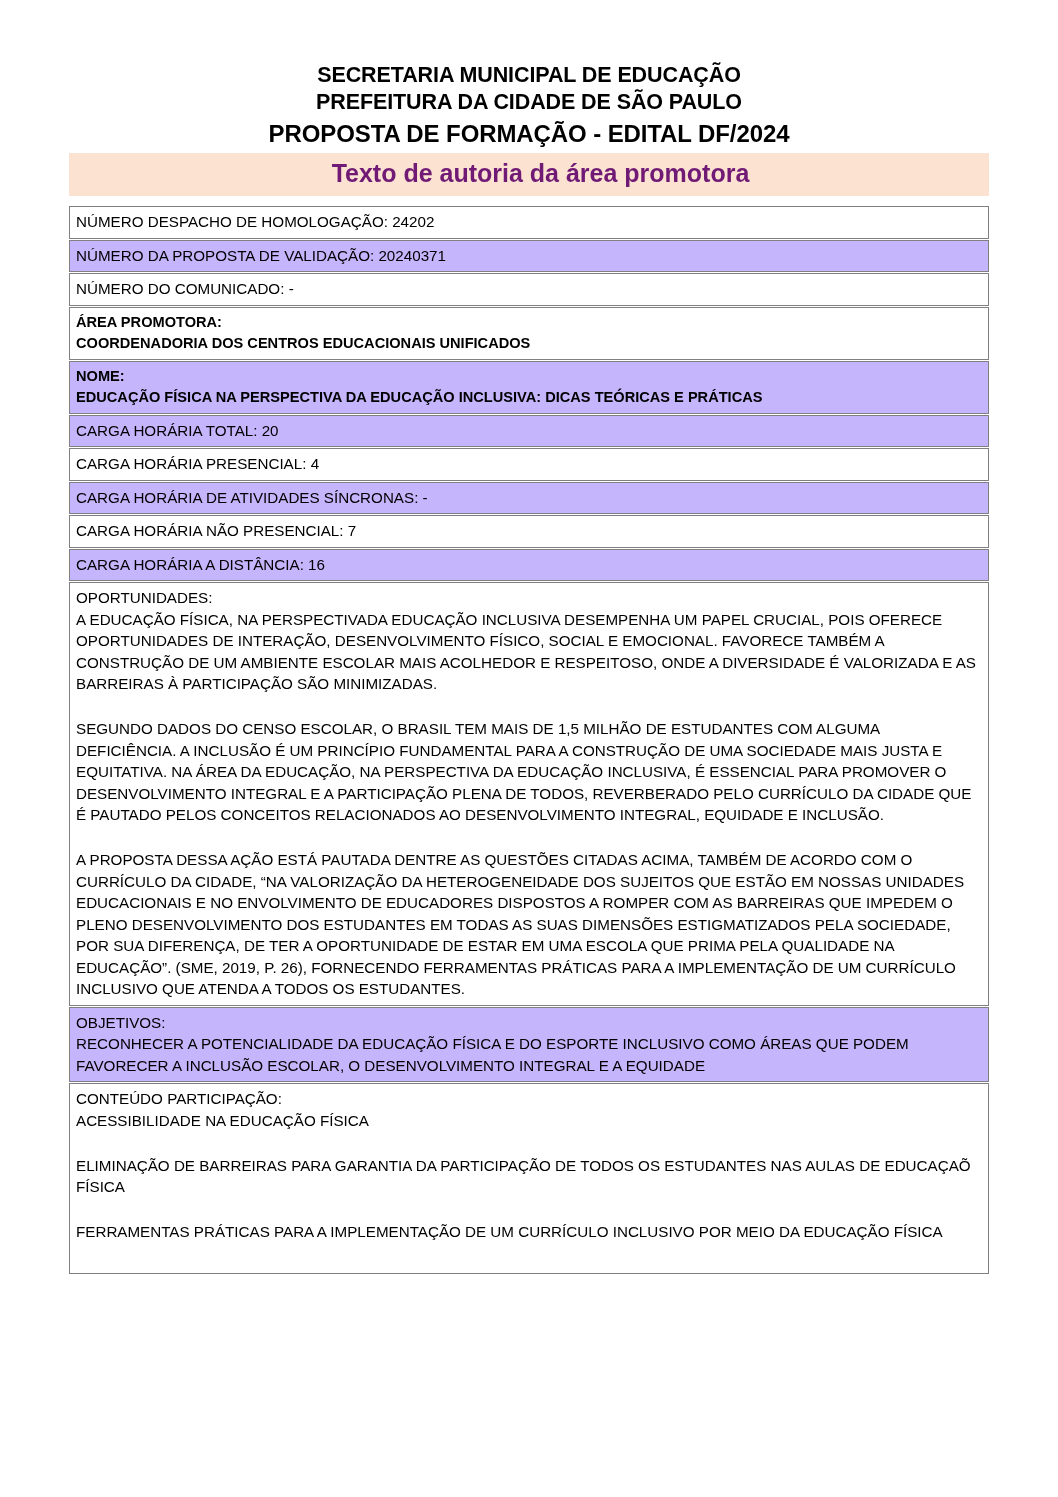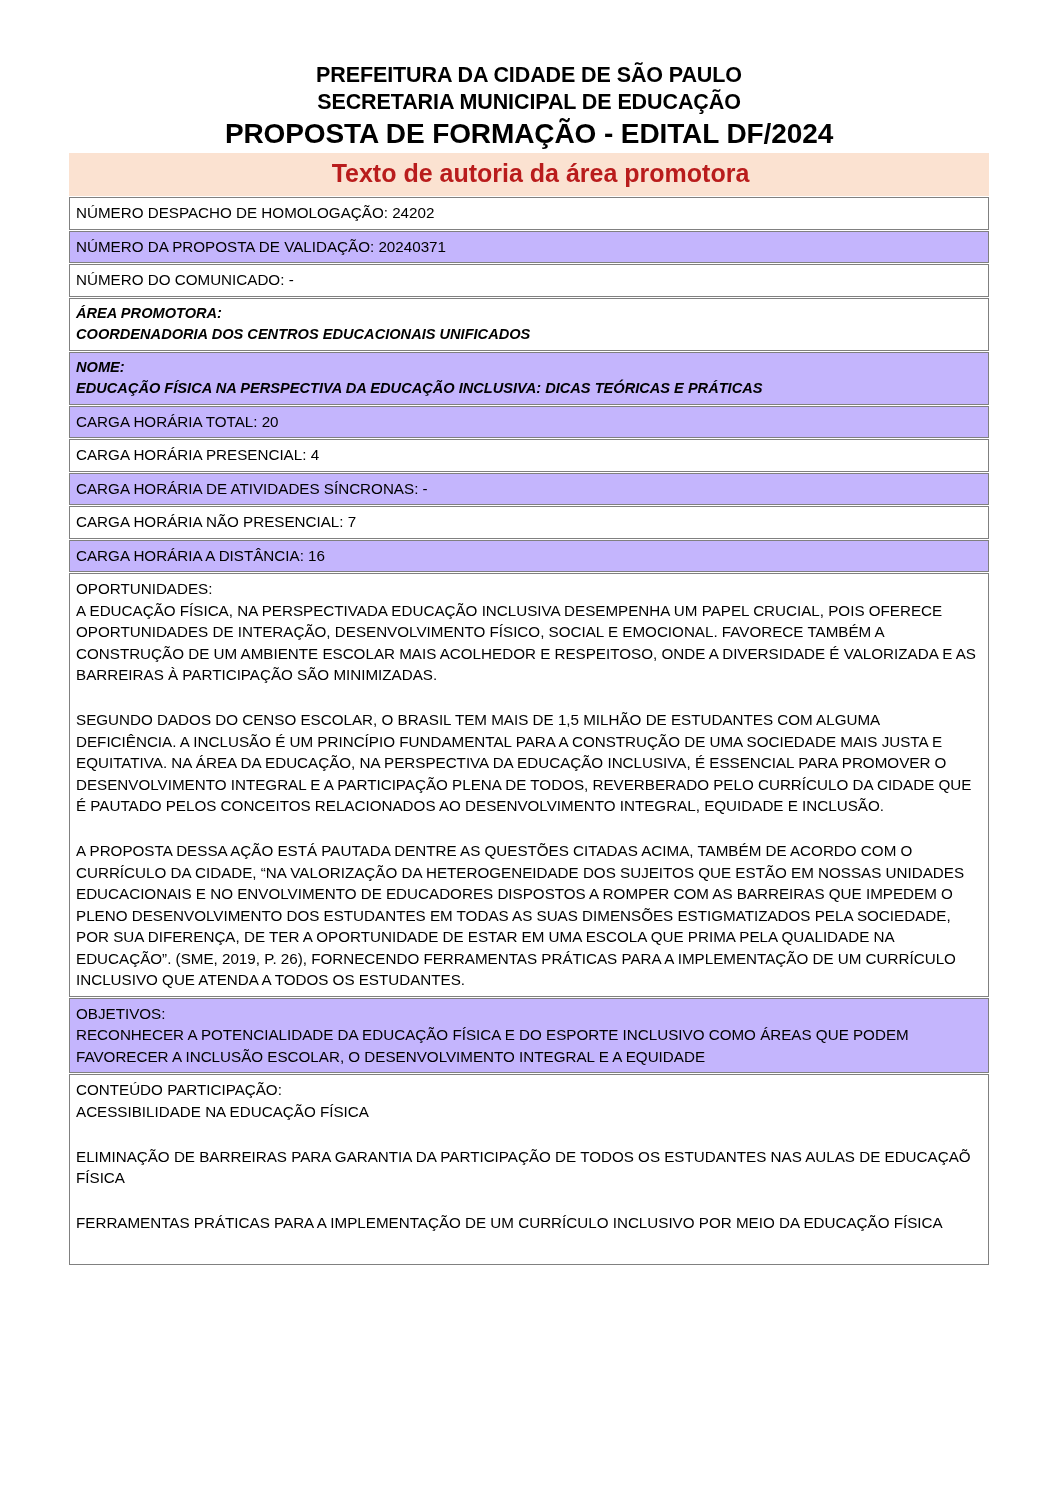--- a/index.html
+++ b/index.html
@@ -31,66 +31,65 @@
   }
   .doc-header .hline {
     font-weight: bold;
     font-size: 21.5px;
     line-height: 27px;
     letter-spacing: -0.1px;
     white-space: nowrap;
   }
   .doc-header .hline-main {
     font-weight: bold;
-    font-size: 28px;
+    font-size: 24px;
     line-height: 31px;
     letter-spacing: -0.1px;
     padding-top: 2px;
   }
 
   
   .author-band {
     margin: 4px auto 0 auto;
     width: 920px;
     background: #FBE2D1;
     text-align: center;
     padding: 5px 0 8px 0;
   }
   .author-band .author-text {
-    color: #b91c1c;
+    color: #701a75;
     font-weight: bold;
     font-size: 25px;
     line-height: 30px;
     padding-left: 23px;
   }
 
   
   .form-table {
     width: 920px;
-    margin: 0 auto 0 auto;
+    margin: 9px auto 0 auto;
     border-collapse: separate;
     border-spacing: 0 1px;
     table-layout: fixed;
   }
   .form-table td.row-cell {
     border: 1px solid #808080;
     padding: 4px 6px 5px 6px;
     vertical-align: top;
     font-size: 15.2px;
     line-height: 21.5px;
     background: #ffffff;
   }
   .form-table tr.shaded td.row-cell {
     background: #c4b5fd;
   }
   .form-table tr.bold-row td.row-cell {
     font-weight: bold;
     font-size: 14.6px;
     line-height: 21px;
-    font-style: italic;
   }
   .cell-line {
     display: block;
     white-space: pre-wrap;
   }
   td.block-cell {
     padding: 4px 8px 6px 6px;
     font-size: 15.2px;
     line-height: 23.6px;
   }
@@ -104,22 +103,22 @@
   td.tall-cell {
     height: 180px;
   }
 </style>
 </head>
 <body>
 
 <div class="page">
 
   <div class="doc-header">
+    <div class="hline">SECRETARIA MUNICIPAL DE EDUCAÇÃO</div>
     <div class="hline">PREFEITURA DA CIDADE DE SÃO PAULO</div>
-    <div class="hline">SECRETARIA MUNICIPAL DE EDUCAÇÃO</div>
     <div class="hline-main">PROPOSTA DE FORMAÇÃO - EDITAL DF/2024</div>
   </div>
 
   <div class="author-band">
     <div class="author-text">Texto de autoria da área promotora</div>
   </div>
 
   <table class="form-table">
     <tbody>
       <tr>

